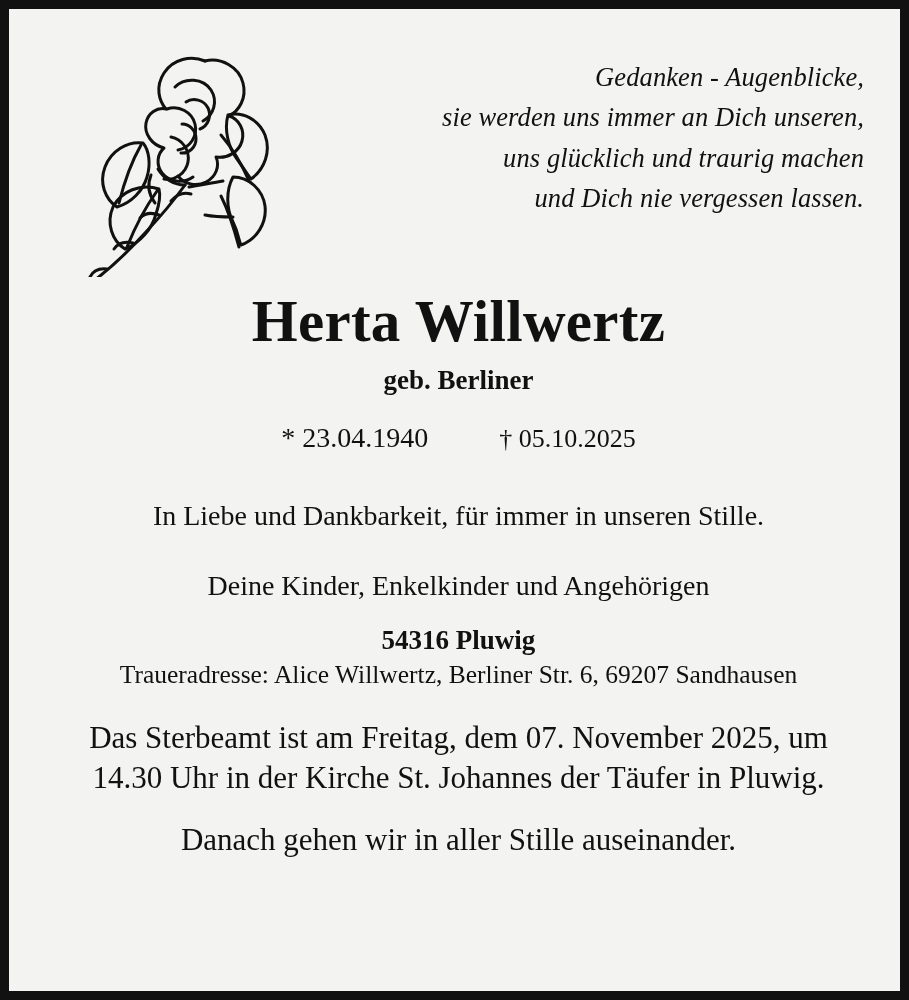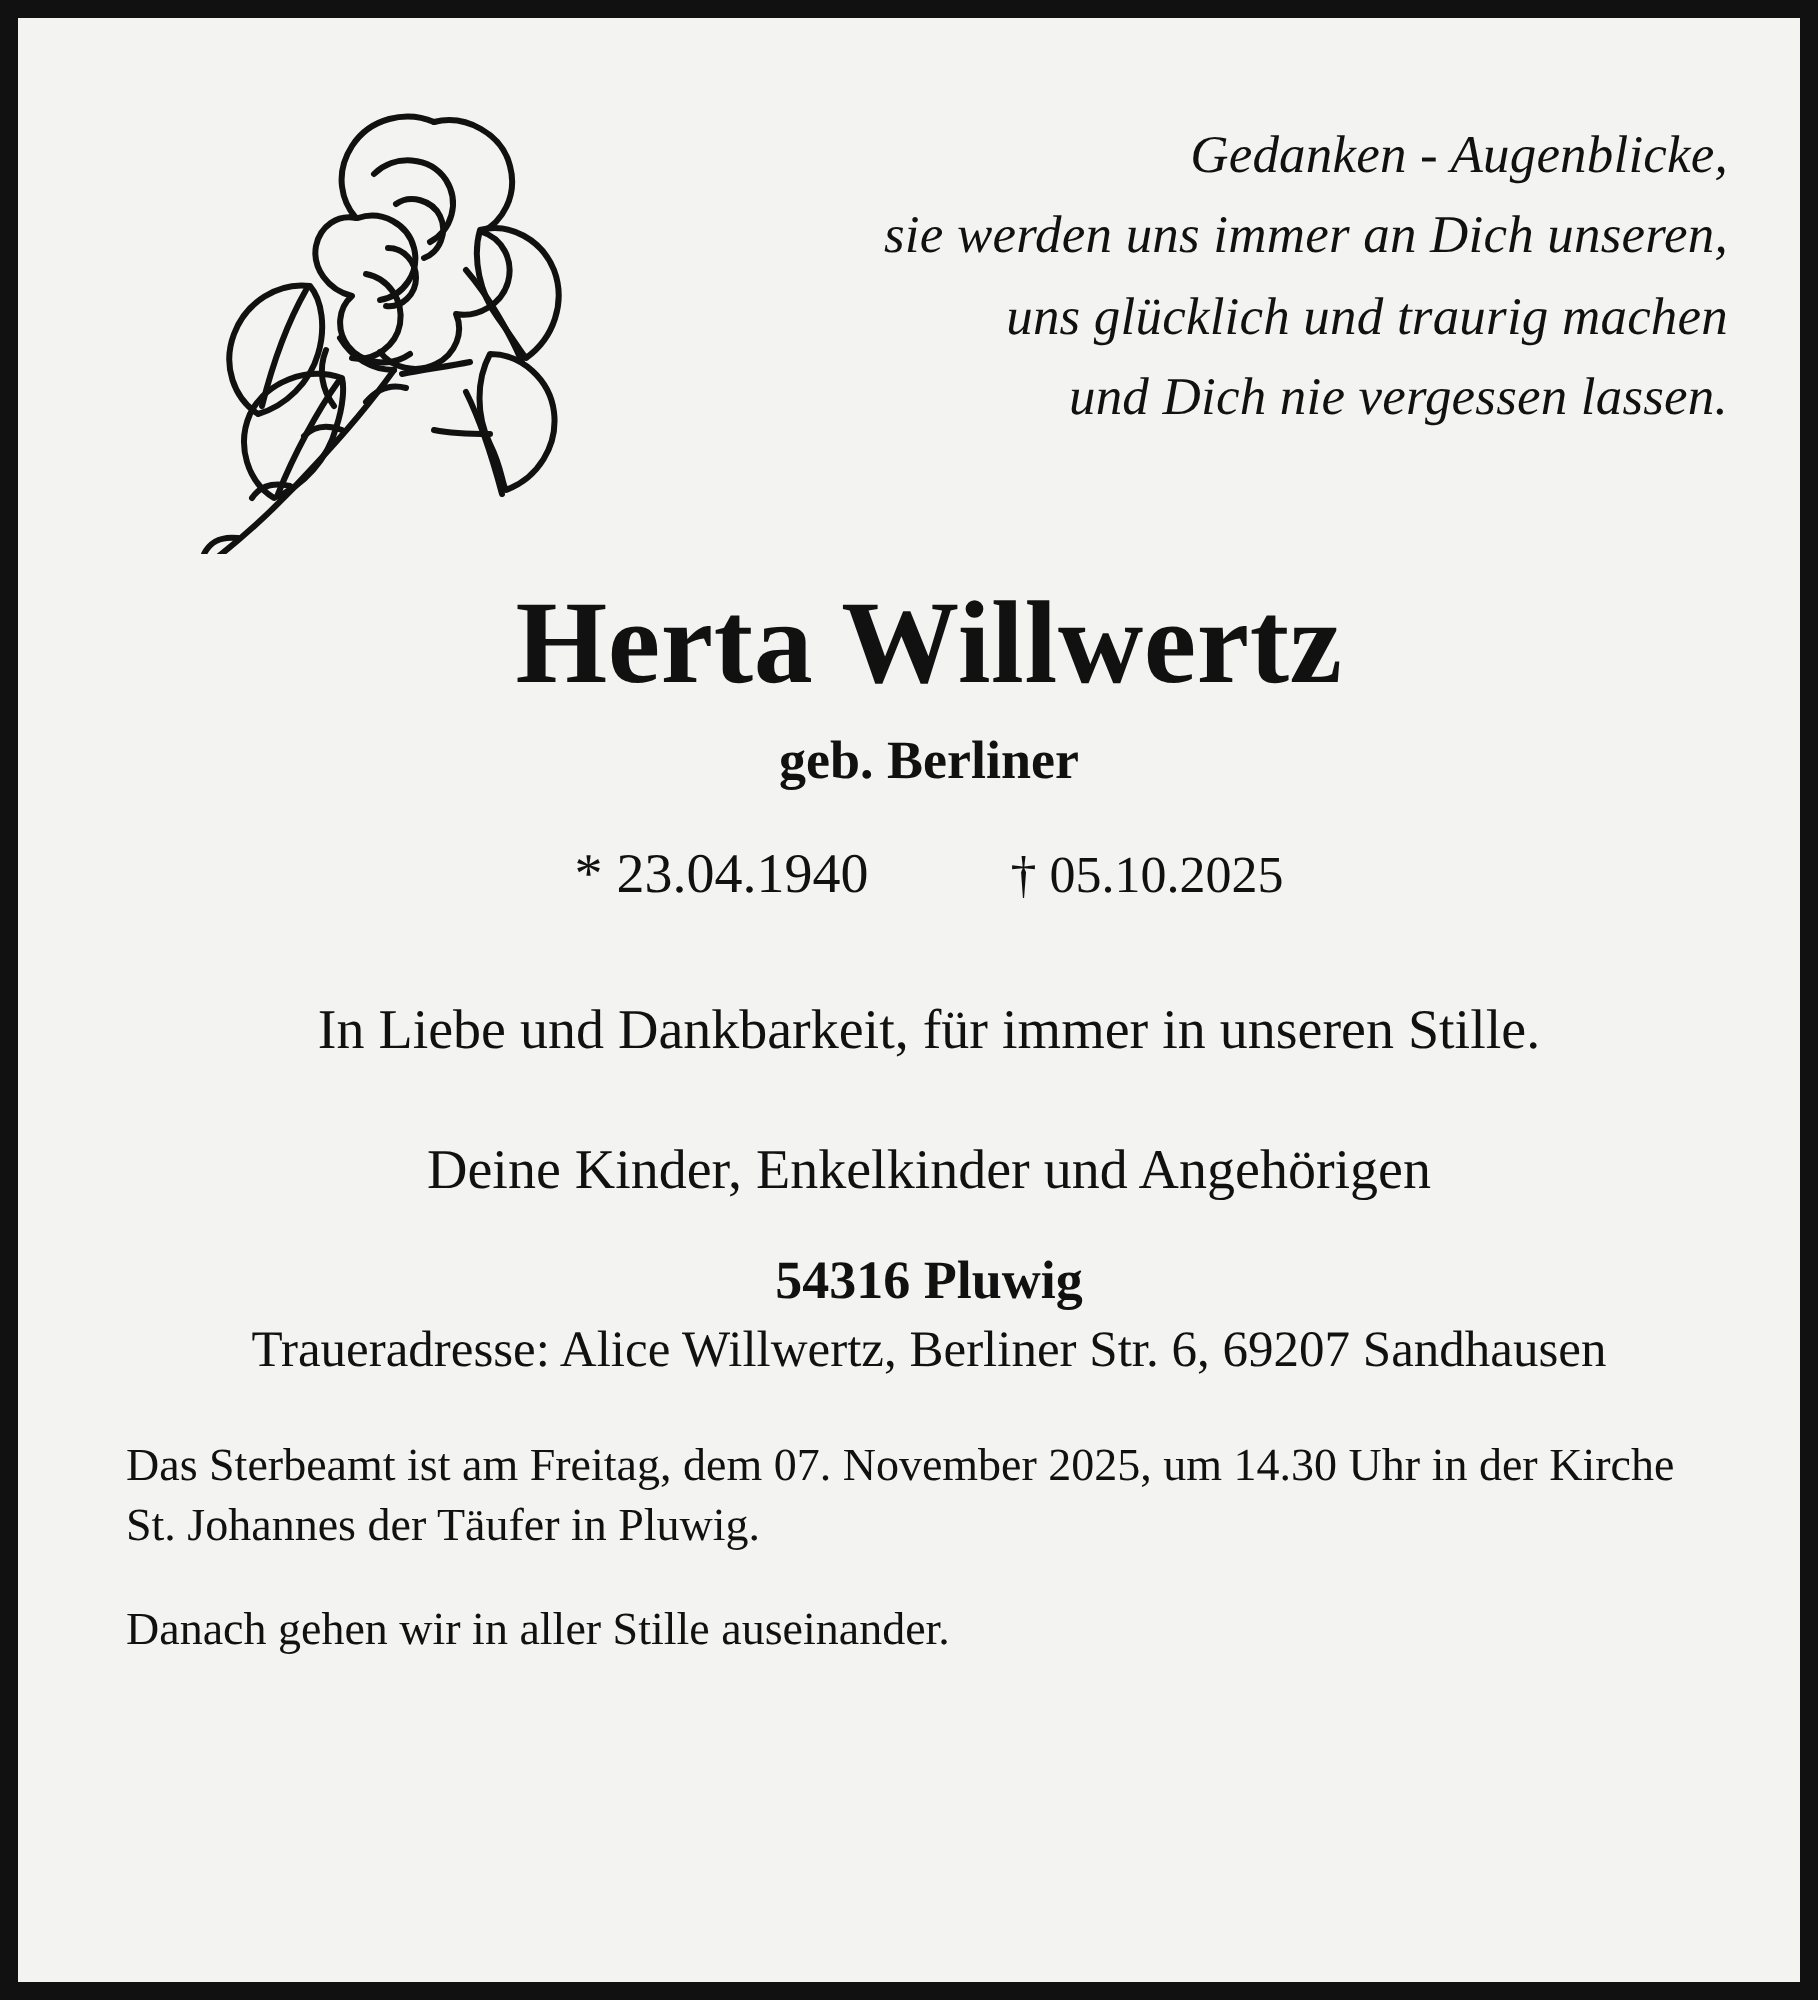--- a/index.html
+++ b/index.html
@@ -20,21 +20,21 @@
     height: 1000px;
     border: 9px solid #111111;
     background: #f3f3f1;
     padding: 0;
     position: relative;
   }
   .inner {
     box-sizing: border-box;
     width: 100%;
     height: 100%;
-    padding: 22px 34px 18px 54px;
+    padding: 22px 34px 18px 42px;
     position: relative;
   }
 
   
   .top-row {
     display: flex;
     align-items: flex-start;
     justify-content: space-between;
     min-height: 222px;
   }
@@ -105,24 +105,24 @@
   }
   .mourn-address {
     font-size: 25.5px;
     margin-top: 4px;
     text-align: center;
     white-space: nowrap;
   }
 
   
   .note {
-    font-size: 23px;
+    font-size: 31px;
     line-height: 1.3;
     margin-top: 28px;
-    text-align: left;
+    text-align: center;
   }
   .note.tight {
     margin-top: 22px;
   }
 </style>
 </head>
 <body>
 
 <div class="obituary">
   <div class="inner">

